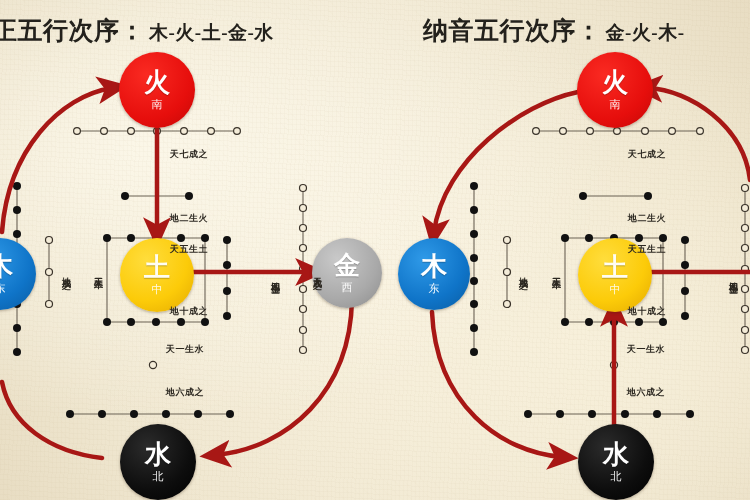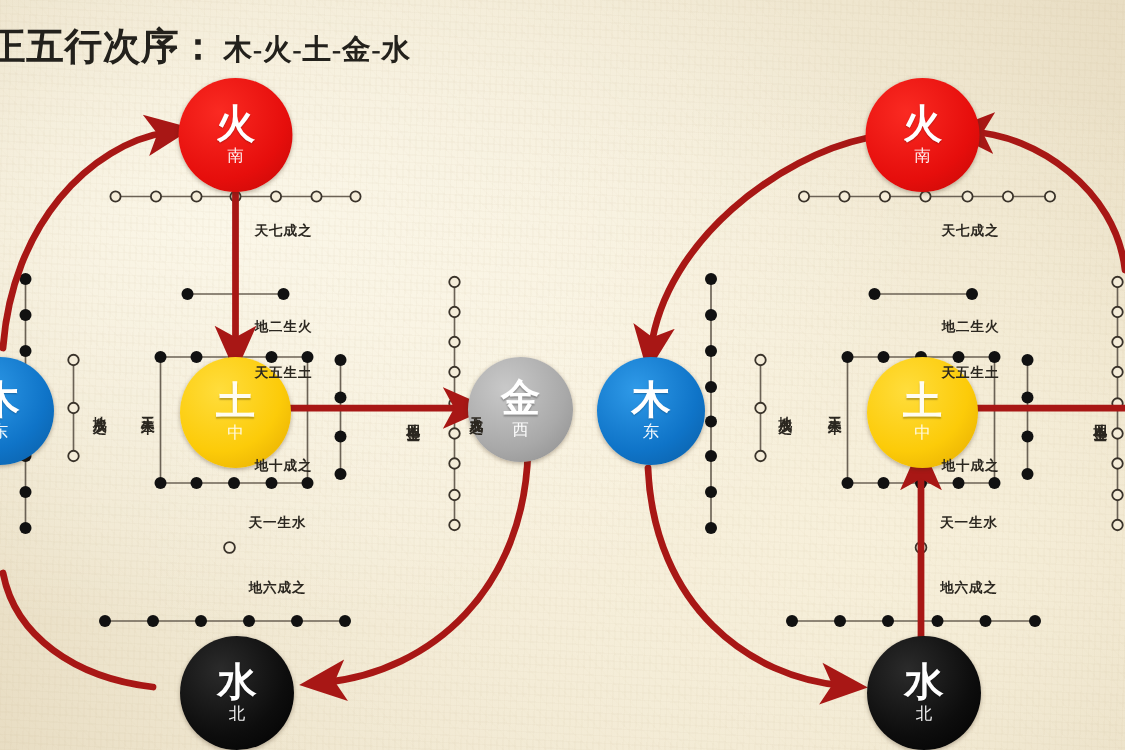--- a/index.html
+++ b/index.html
@@ -64,20 +64,23 @@
 
 <div id="paper"></div>
 <div id="grain"></div>
 
 <div id="stage">
 
   <div class="title" style="left:-8px;top:14px;">
     <span class="big">正五行次序：</span><span class="seq">木-火-土-金-水</span>
   </div>
 
+  <div class="title" style="left:423px;top:14px;">
+    <span class="big">纳音五行次序：</span><span class="seq">金-火-木-</span>
+  </div>
 
   <svg class="layer">
     <defs>
       <marker id="ah" markerWidth="7" markerHeight="7" refX="3.3" refY="3.5" orient="auto">
         <path d="M0,0.4 L7,3.5 L0,6.6 L1.7,3.5 Z" fill="#a81715"></path>
       </marker>
     </defs>
 
     <g stroke="#6b6255" stroke-width="1.1" fill="none">
 

